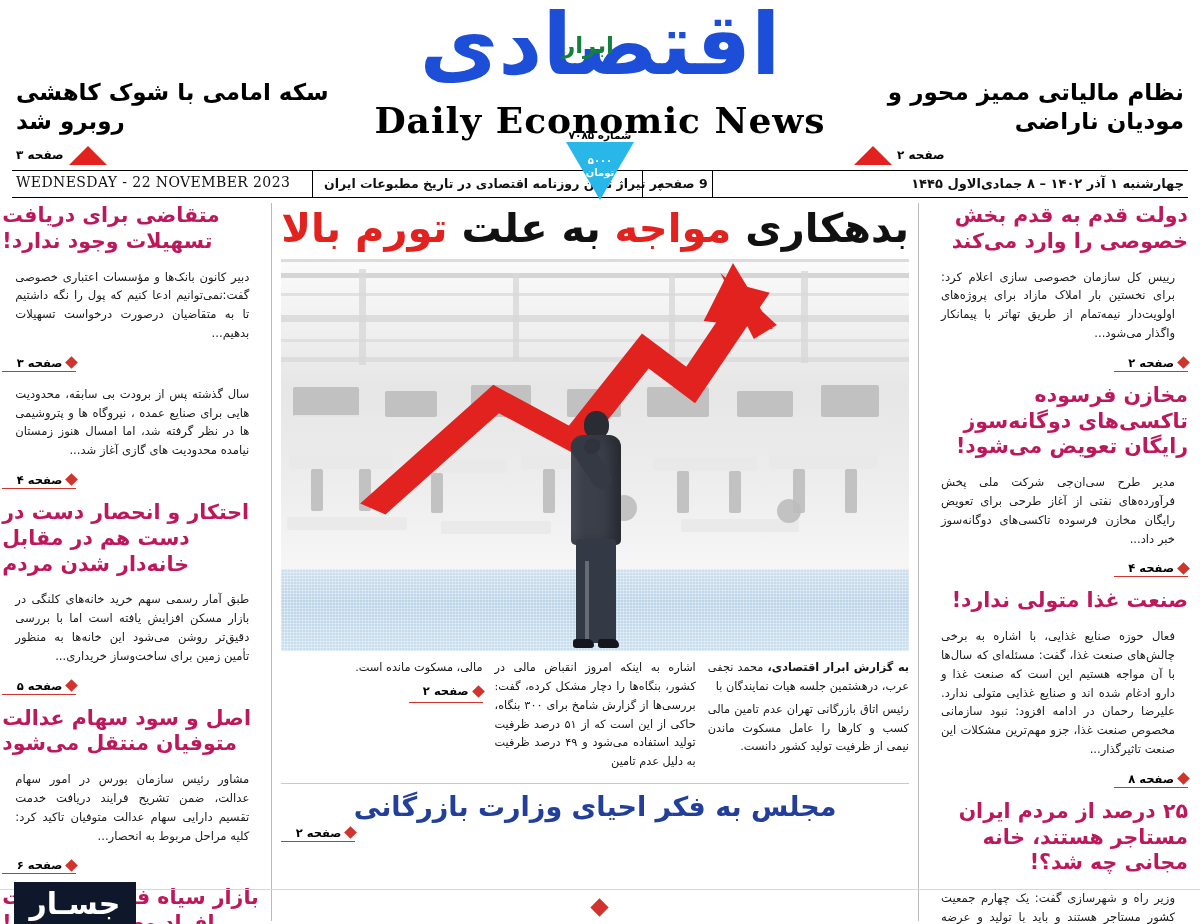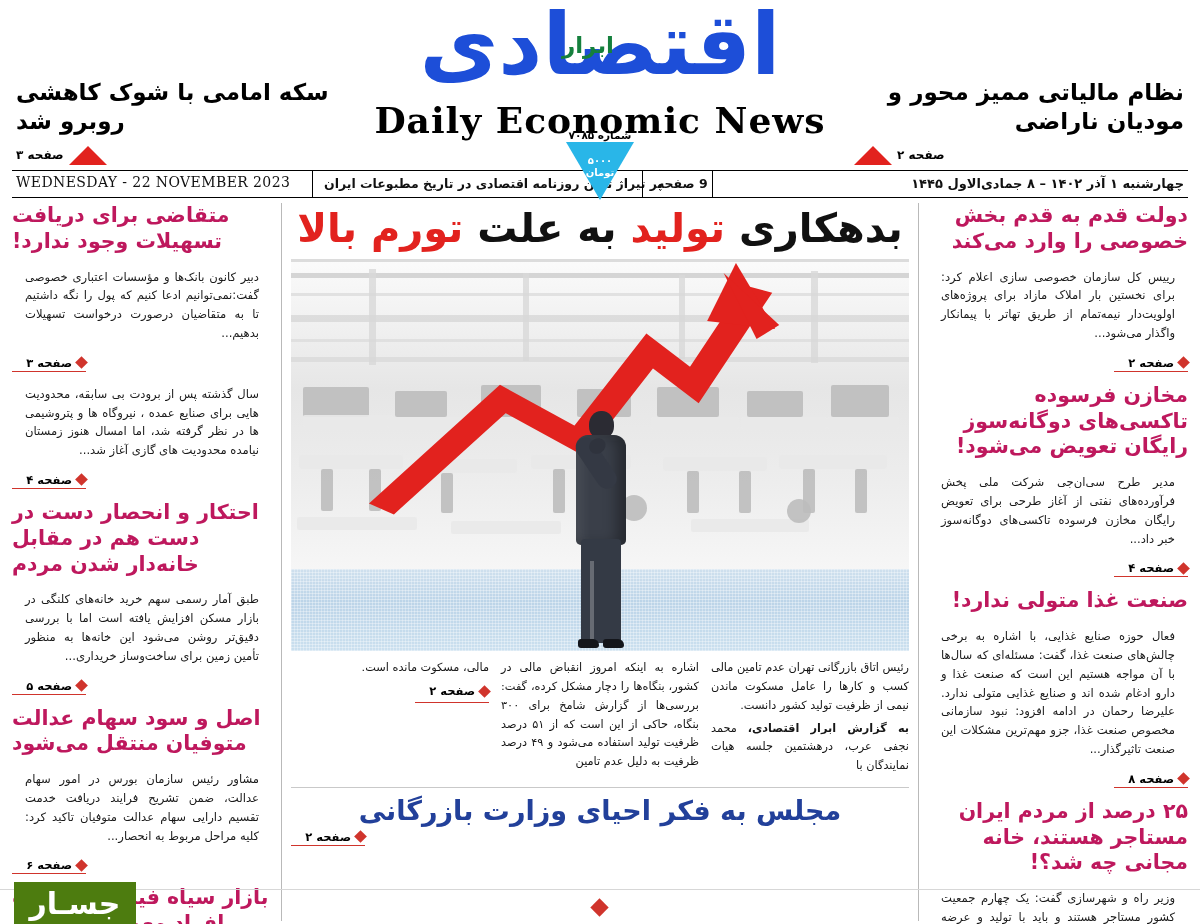--- a/index.html
+++ b/index.html
@@ -186,21 +186,21 @@
   .under-rule{height:1px;background:#c9c9c9;margin:7px 0 6px 0;}
   .blue-head{
     font-size:27px;font-weight:bold;color:#22409a;direction:rtl;text-align:center;
     line-height:1.25;margin:6px 0 2px 0;
   }
   .blue-mark{margin:2px auto 0 0;}
 
   
   .ad{
     position:absolute;left:14px;bottom:0;width:122px;height:42px;
-    background:#4d7c0f;display:flex;align-items:center;justify-content:center;overflow:hidden;
+    background:#0f172a;display:flex;align-items:center;justify-content:center;overflow:hidden;
   }
   .ad .txt{font-size:30px;font-weight:bold;color:#ffffff;direction:rtl;letter-spacing:-1px;}
   .nextpage{
     position:absolute;left:0;right:0;bottom:0;height:34px;border-top:1px solid #d7d7d7;
   }
   .np-dia{
     position:absolute;left:50%;bottom:10px;margin-left:-7px;width:13px;height:13px;
     background:#d0342c;transform:rotate(45deg);
   }
 </style>
@@ -297,21 +297,21 @@
         <h2>توقف واردات برنج کارخانه‌های فرآوری را در آستانه تعطیلی قرار داد!</h2>
 
       </div>
 
     </div>
 
     <div class="col-main">
 
       <div class="main-head">
         <span class="bk">بدهکاری</span>
-        <span class="rd">تولید</span>
+        <span class="rd">مواجه</span>
         <span class="bk">به علت</span>
         <span class="rd">تورم بالا</span>
       </div>
 
       <div class="photo">
         <div class="ph-factory">
 
           <div class="beam" style="left:0;top:14px;right:0;height:5px;"></div>
           <div class="beam" style="left:0;top:34px;right:0;height:3px;opacity:.55;"></div>
           <div class="beam" style="left:0;top:56px;right:0;height:7px;opacity:.6;"></div>
@@ -374,25 +374,25 @@
           </div>
           <div class="legs"></div>
           <div class="gap"></div>
           <div class="shoe l"></div>
           <div class="shoe r"></div>
         </div>
       </div>
 
       <div class="bodytext">
         <div class="bcol">
-          <p>رئیس اتاق بازرگانی تهران عدم تامین مالی کسب و کارها را عامل مسکوت ماندن نیمی از ظرفیت تولید کشور دانست.</p>
           <p>
             <span class="src">به گزارش ابرار اقتصادی،</span>
             <span> محمد نجفی عرب، درهشتمین جلسه هیات نمایندگان با</span>
           </p>
+          <p>رئیس اتاق بازرگانی تهران عدم تامین مالی کسب و کارها را عامل مسکوت ماندن نیمی از ظرفیت تولید کشور دانست.</p>
         </div>
         <div class="bcol">
           <p>اشاره به اینکه امروز انقباض مالی در کشور، بنگاه‌ها را دچار مشکل کرده، گفت: بررسی‌ها از گزارش شامخ برای ۳۰۰ بنگاه، حاکی از این است که از ۵۱ درصد ظرفیت تولید استفاده می‌شود و ۴۹ درصد ظرفیت به دلیل عدم تامین</p>
         </div>
         <div class="bcol">
           <p>مالی، مسکوت مانده است.</p>
           <div class="mark">
             <span class="dia"></span>
             <span class="lbl">صفحه ۲</span>
           </div>

